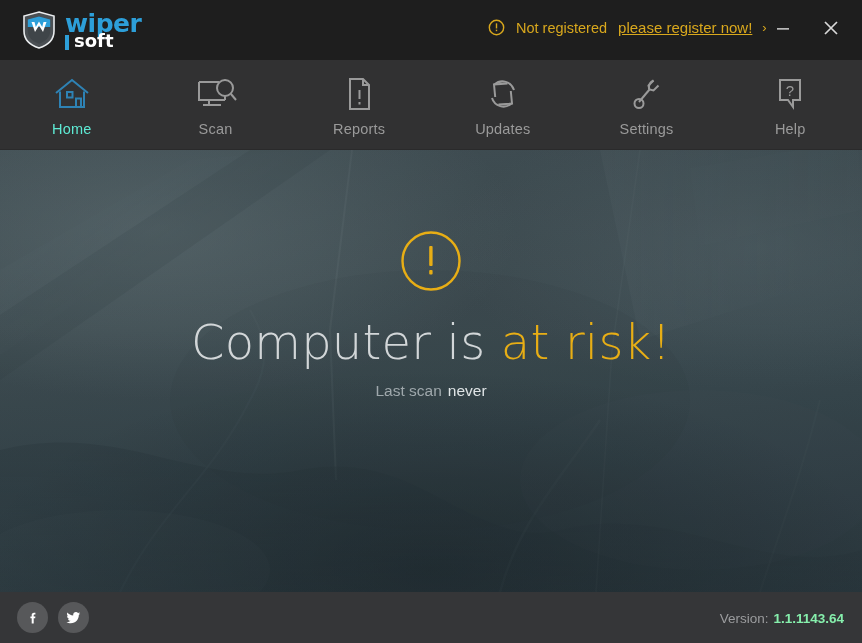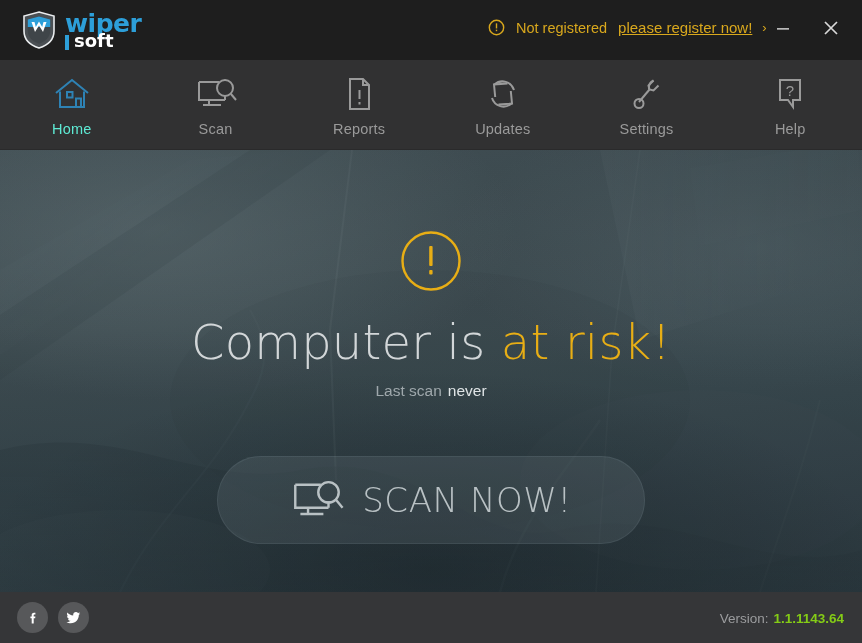--- a/index.html
+++ b/index.html
@@ -157,21 +157,21 @@
     display: flex; align-items: center; justify-content: center;
     cursor: pointer;
   }
   .sbtn svg { display: block; }
   .version {
     position: absolute; right: 18px; top: 50%;
     transform: translateY(-50%);
     font-size: 13.5px;
   }
   .v-label { color: #9b9c9e; }
-  .v-value { color: #84cc16; font-weight: bold; margin-left: 5px; }
+  .v-value { color: #86efac; font-weight: bold; margin-left: 5px; }
 </style>
 </head>
 <body>
 
 <div class="app">
 
   <div class="titlebar">
 
     <div class="logo-wrap">
       <span>
@@ -345,31 +345,20 @@
 
       <div class="status-line">
         <span class="status-ok">Computer is</span>
         <span class="status-risk">at risk!</span>
       </div>
 
       <div class="lastscan">
         <span class="ls-label">Last scan</span><span class="ls-value">never</span>
       </div>
 
-      <div class="scanbtn">
-        <span>
-          <svg width="54" height="46" viewBox="0 0 42 36" fill="none" stroke="#b9c1c4" stroke-width="1.9">
-            <path d="M4 6 H24 M4 6 V24 H30 M30 24 V19"></path>
-            <path d="M14 24 V29 M8 29 H26"></path>
-            <circle cx="30" cy="12" r="8"></circle>
-            <path d="M36 18 L41 24"></path>
-          </svg>
-        </span>
-        <span class="sbl">SCAN NOW!</span>
-      </div>
     </div>
   </div>
 
   <div class="footer">
     <div class="social">
       <div class="sbtn">
         <span>
           <svg width="16" height="16" viewBox="0 0 16 16">
             <path d="M10.4 4.6 H9.3 C8.9 4.6 8.7 4.8 8.7 5.2 V6.5 H10.4 L10.15 8.3 H8.7 V13.6 H6.7 V8.3 H5.4 V6.5 H6.7 V5.05
                      C6.7 3.6 7.5 2.7 9 2.7 H10.4 Z" fill="#ffffff"></path>

